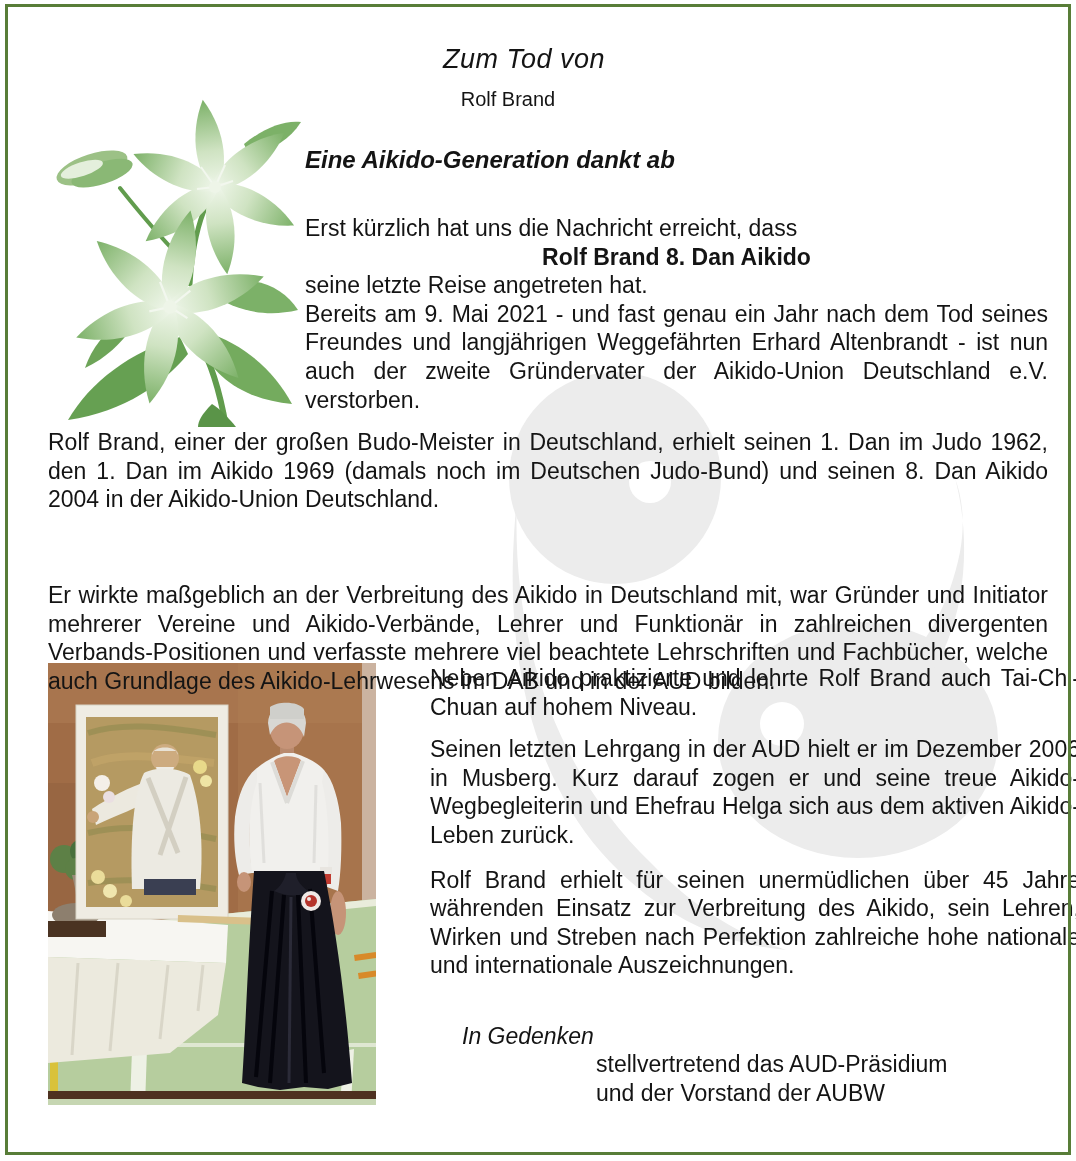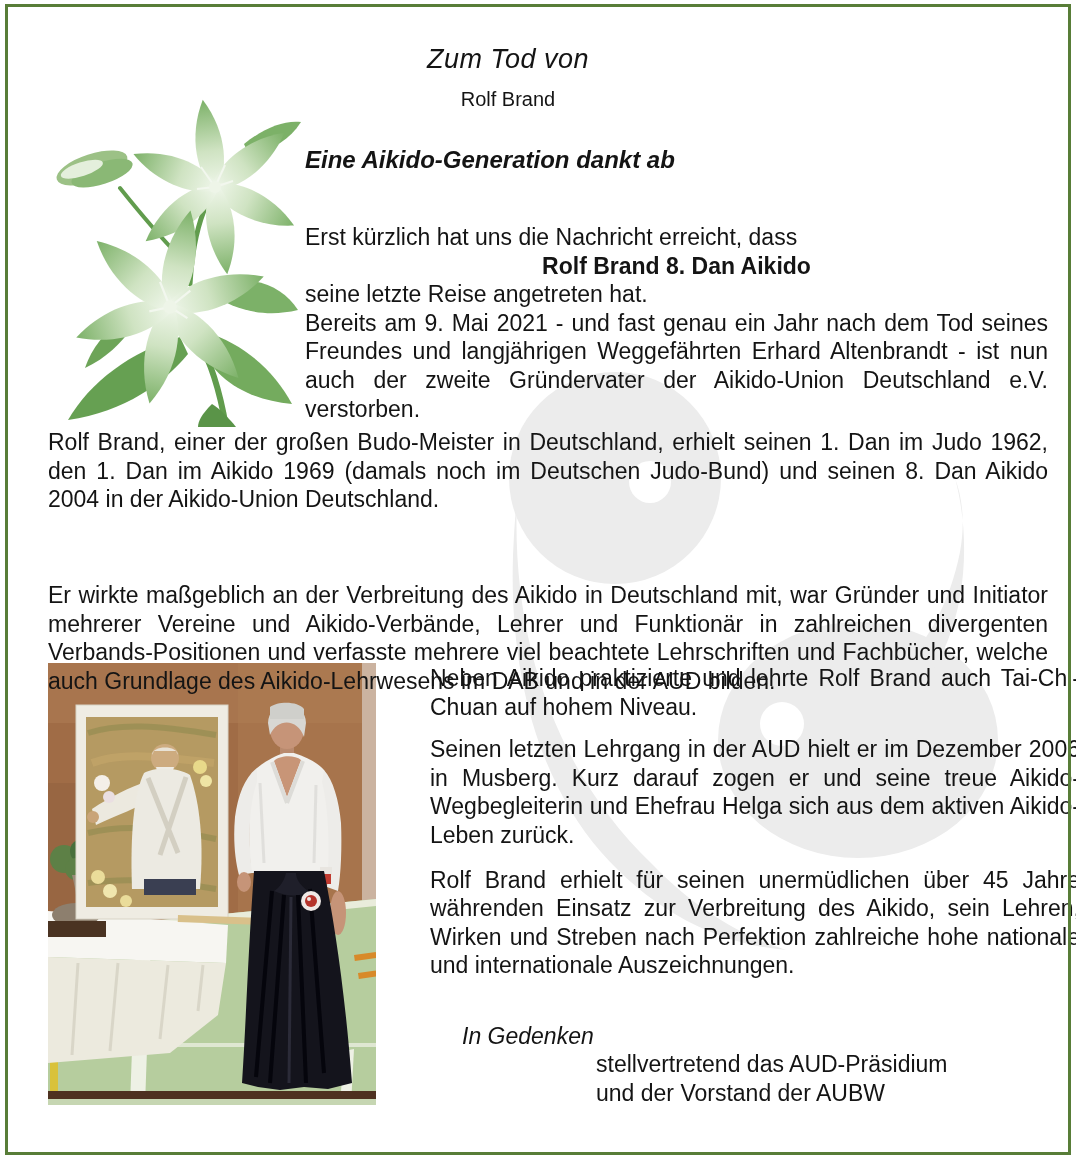--- a/index.html
+++ b/index.html
@@ -209,29 +209,29 @@
       <path d="M 238,210 C 236,218 232,224 226,228 C 240,234 252,234 260,228 C 252,222 248,216 248,210 Z" fill="#1f1f2a"></path>
       <path d="M 236,232 L 222,420 M 250,232 L 258,420 M 262,226 L 276,410 M 224,228 L 208,414" stroke="#05050c" stroke-width="4" fill="none"></path>
       <path d="M 243,234 L 241,420" stroke="#2b2b38" stroke-width="3" fill="none"></path>
 
       <circle cx="263" cy="238" r="10" fill="#efe9e6"></circle>
       <circle cx="263" cy="238" r="6" fill="#b5342c"></circle>
       <circle cx="261" cy="236" r="2" fill="#efe9e6"></circle>
     </g>
   </svg>
 
-  <div class="abs z3 center" style="left:0;top:44px;width:1016px;">
+  <div class="abs z3 center" style="left:0;top:44px;width:1016px;padding-left:16px;">
     <div class="pretitle">Zum Tod von</div>
   </div>
   <div class="abs z3 center" style="left:0;top:88px;width:1016px;">
     <div class="doctitle">Rolf Brand</div>
   </div>
   <div class="abs z3 subtitle" style="left:305px;top:146px;">Eine Aikido-Generation dankt ab</div>
 
-  <div class="abs z3 textblock body-text" style="left:305px;top:223px;width:743px;">
+  <div class="abs z3 textblock body-text" style="left:305px;top:214px;width:743px;">
     <p>Erst kürzlich hat uns die Nachricht erreicht, dass</p>
     <p class="b">Rolf Brand 8. Dan Aikido</p>
     <p>seine letzte Reise angetreten hat.</p>
     <p class="just">Bereits am 9. Mai 2021 - und fast genau ein Jahr nach dem Tod seines Freundes und langjährigen Weggefährten Erhard Altenbrandt - ist nun auch der zweite Gründervater der Aikido-Union Deutschland e.V. verstorben.</p>
   </div>
 
   <div class="abs z3 textblock body-text" style="left:48px;top:428px;width:1000px;">
     <p class="just">Rolf Brand, einer der großen Budo-Meister in Deutschland, erhielt seinen 1. Dan im Judo 1962, den 1. Dan im Aikido 1969 (damals noch im Deutschen Judo-Bund) und seinen 8. Dan Aikido 2004 in der Aikido-Union Deutschland.</p>
   </div>
   <div class="abs z3 textblock body-text" style="left:48px;top:533px;width:1000px;margin-top:48px;">

